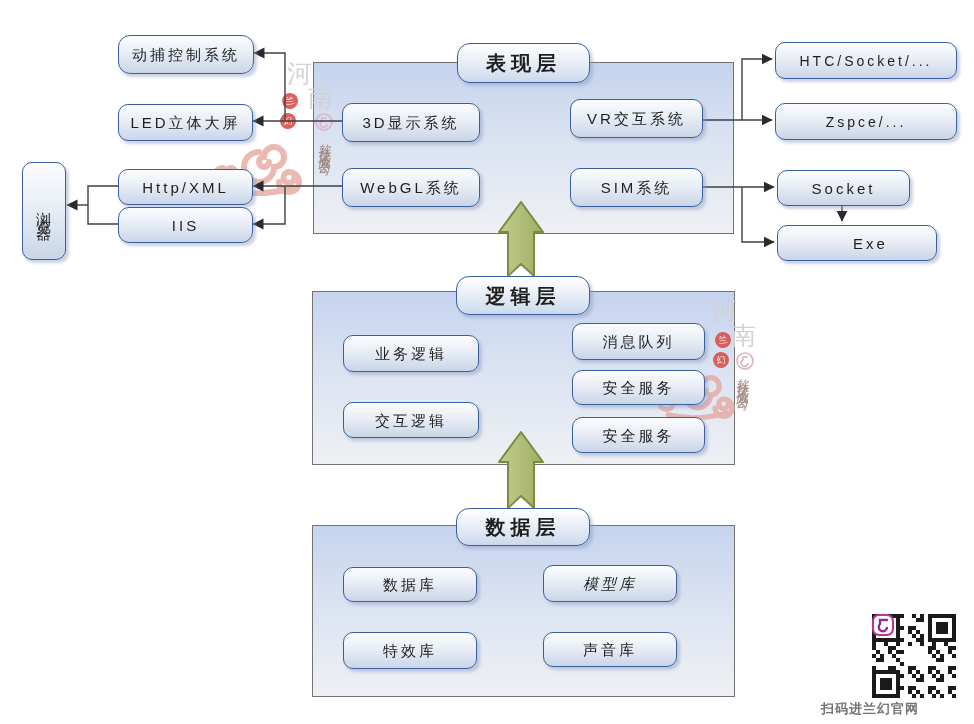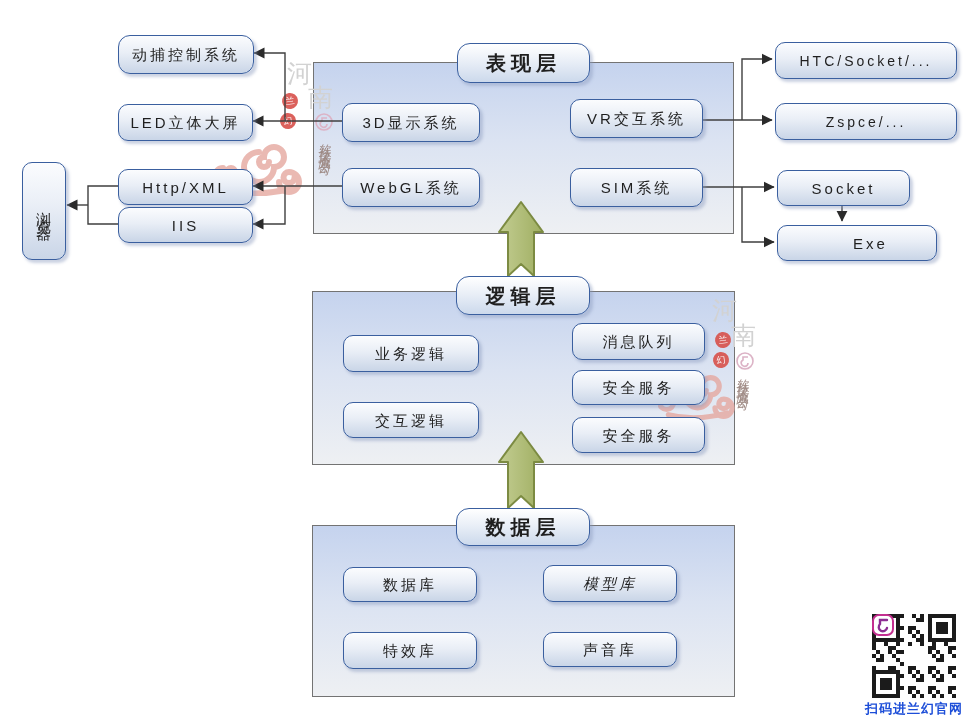--- a/index.html
+++ b/index.html
@@ -62,22 +62,22 @@
   .wm-company{position:absolute;writing-mode:vertical-rl;text-orientation:upright;
               font-family:"Liberation Serif",serif;font-style:italic;font-size:12px;
               letter-spacing:3px;color:#97807a;opacity:.9;}
   .wm-logo{position:absolute;}
   .cloud{position:absolute;}
 
   
   #qr{position:absolute;left:870px;top:612px;width:88px;height:88px;z-index:5;background:#fff;}
   #qr svg{position:absolute;left:2px;top:2px;}
   #qr-logo{position:absolute;left:33px;top:33px;width:22px;height:22px;z-index:6;}
-  #qr-caption{position:absolute;left:860px;top:700px;width:108px;z-index:5;text-align:center;
-              font-size:13px;font-weight:bold;letter-spacing:1px;color:#1d4ed8;}
+  #qr-caption{position:absolute;left:816px;top:700px;width:108px;z-index:5;text-align:center;
+              font-size:13px;font-weight:bold;letter-spacing:1px;color:#737373;}
 </style>
 </head>
 <body>
 
 <div id="stage">
 
   <div class="bigbox" id="panel-presentation"></div>
   <div class="bigbox" id="panel-logic"></div>
   <div class="bigbox" id="panel-data"></div>
 

